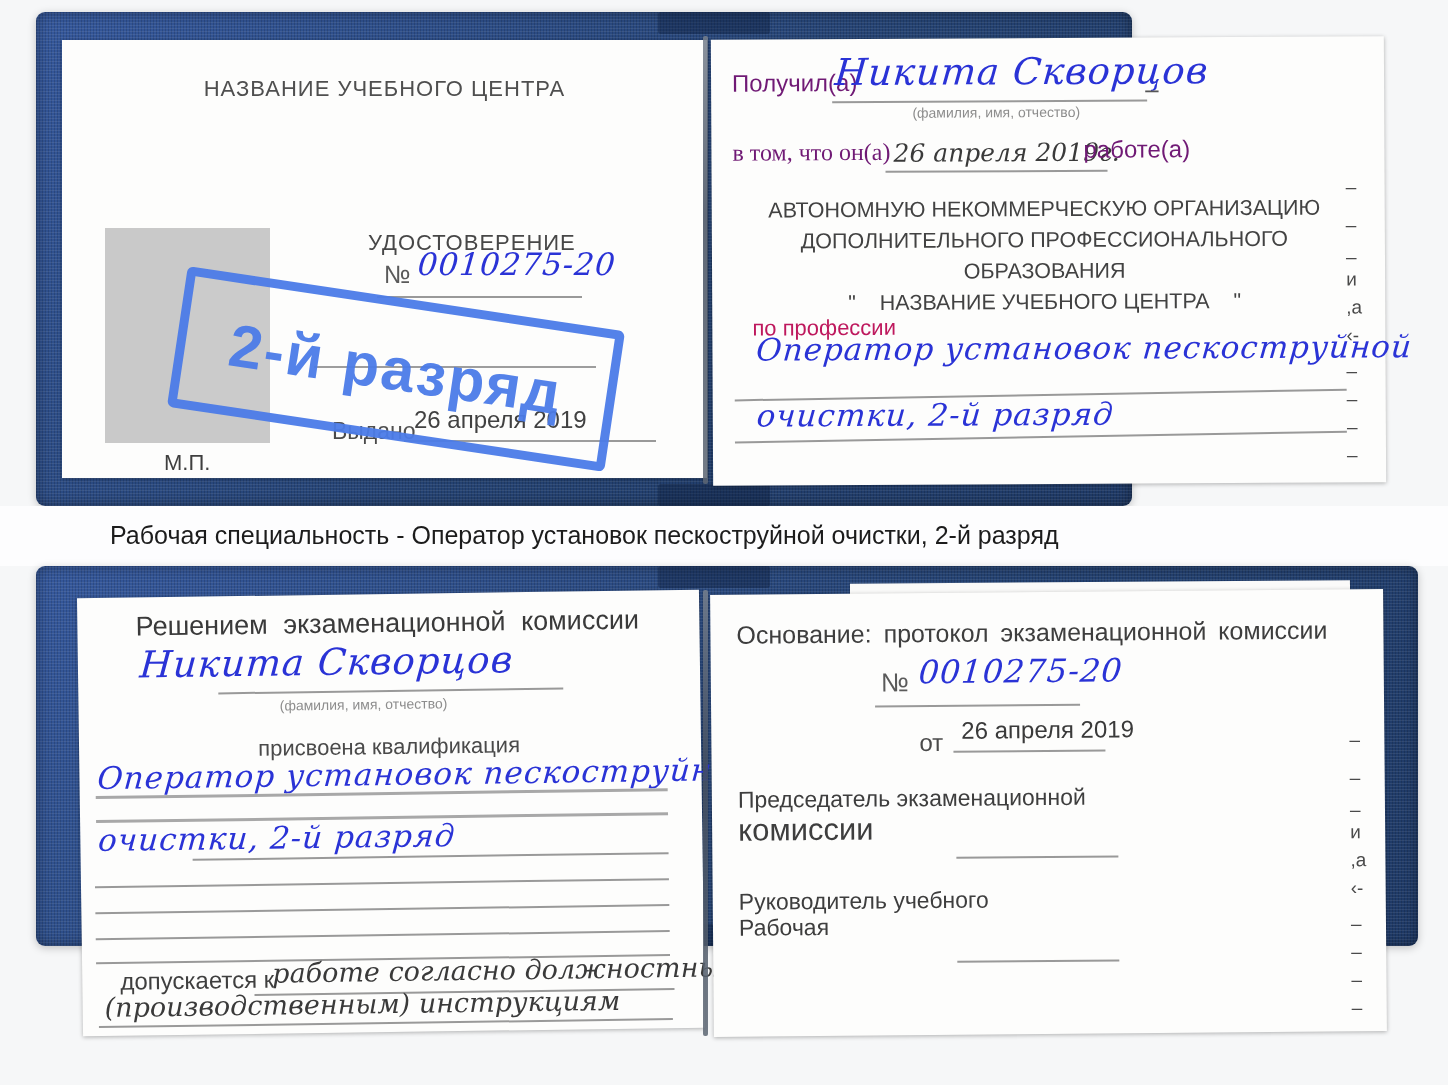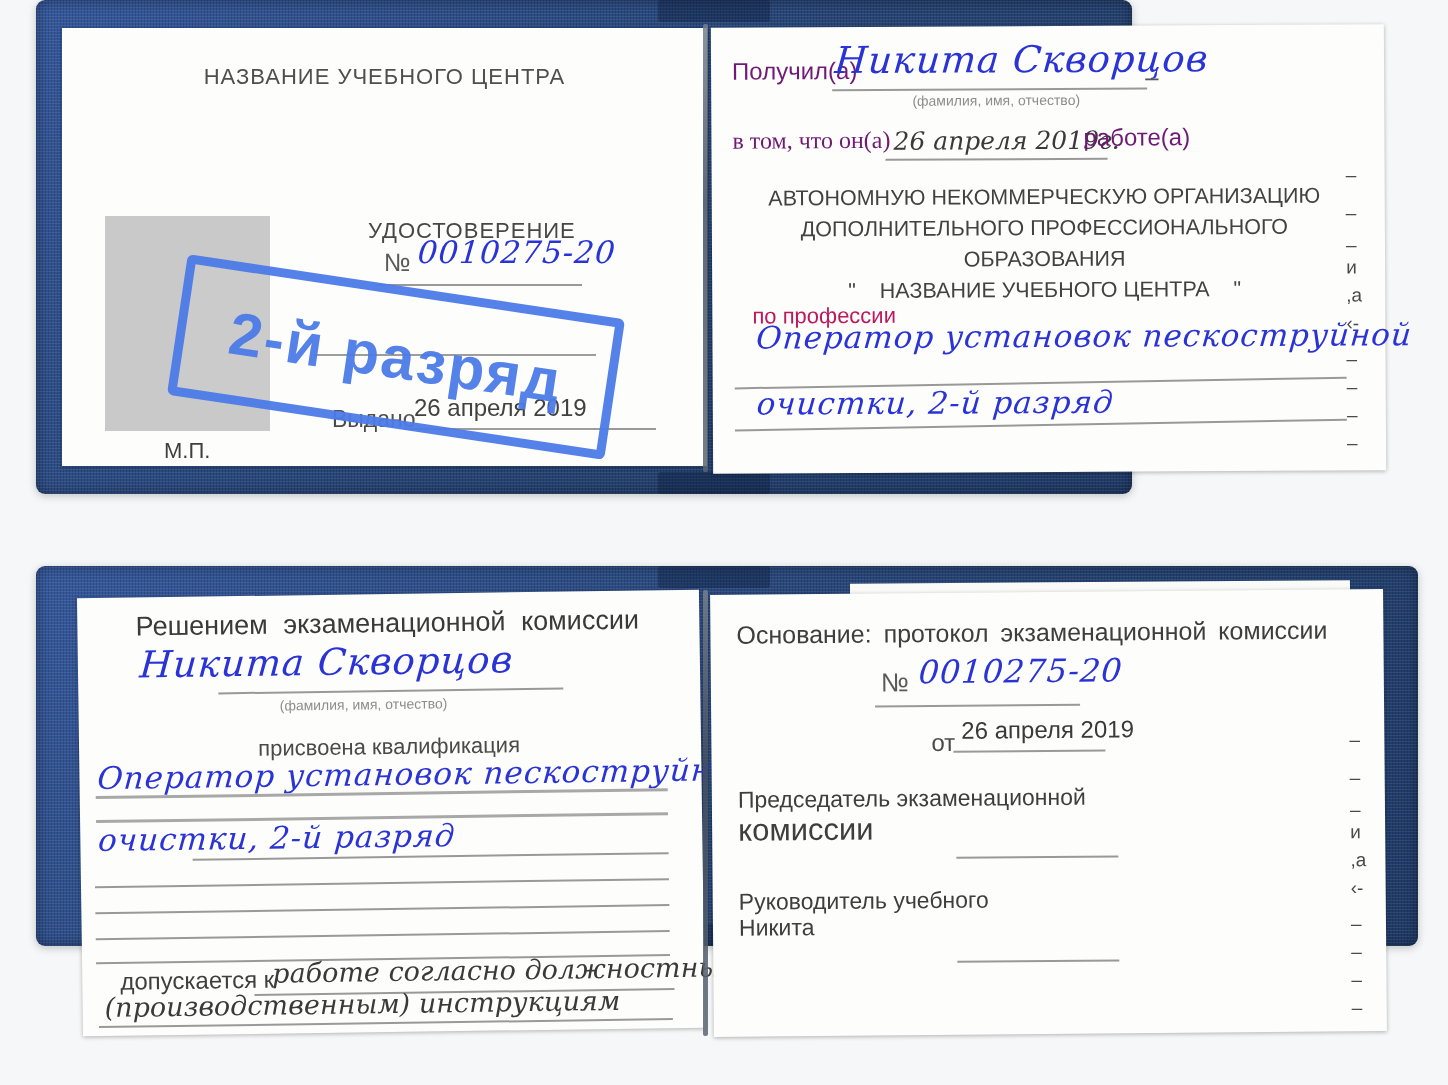--- a/index.html
+++ b/index.html
@@ -6,21 +6,21 @@
   .stage{position:relative;width:1448px;height:1085px;background:#f6f7f8;overflow:hidden;
          font-family:"Liberation Sans",sans-serif;}
   
   .booklet{position:absolute;border-radius:9px;
     background-color:#2b4c8e;
     background-image:
       repeating-linear-gradient(0deg, rgba(255,255,255,.08) 0 1px, transparent 1px 3px),
       repeating-linear-gradient(90deg, rgba(0,0,0,.14) 0 1px, transparent 1px 3px),
       linear-gradient(135deg,#35589c 0%,#254373 55%,#1f3a67 100%);
     box-shadow:inset 0 0 14px rgba(0,0,0,.38), 0 2px 8px rgba(0,0,0,.22);}
-  .booklet.top{left:36px;top:0;width:1096px;height:494px;}
+  .booklet.top{left:36px;top:12px;width:1096px;height:494px;}
   .booklet.bottom{left:36px;top:566px;width:1382px;height:380px;}
   .tab{position:absolute;left:622px;width:112px;height:22px;background:rgba(10,25,55,.38);
        border-radius:3px;}
   .tab.b{bottom:0;}
   .tab.t{top:0;}
   .crease{position:absolute;left:667px;width:5px;background:linear-gradient(180deg,#77808d,#444f60 40%,#5c6673);
           opacity:.85;border-radius:2px;z-index:5;}
   .crease.c1{top:24px;height:448px;}
   .crease.c2{top:24px;height:446px;}
   .page{position:absolute;background:#fdfdfc;box-shadow:0 1px 4px rgba(0,0,0,.3);}
@@ -106,21 +106,21 @@
   .bl-adm-label{left:38px;top:370px;font-size:24px;color:#3f3f3f;}
   .bl-adm1{left:190px;top:362px;font-size:27px;}
   .bl-adm1-line{left:172px;top:398px;width:420px;}
   .bl-adm2{left:22px;top:394px;font-size:27px;}
   .bl-adm2-line{left:16px;top:428px;width:574px;}
   
   .br-basis{left:26px;top:26px;font-size:25px;color:#3e3e3e;word-spacing:5px;white-space:nowrap;}
   .br-number-sign{left:170px;top:74px;font-size:26px;color:#5a5a5a;}
   .br-number{left:208px;top:60px;font-size:32px;}
   .br-number-line{left:164px;top:112px;width:205px;}
-  .br-from{left:220px;top:136px;font-size:24px;color:#4a4a4a;}
+  .br-from{left:208px;top:136px;font-size:24px;color:#4a4a4a;}
   .br-from-date{left:250px;top:124px;font-size:24px;color:#3a3a3a;}
   .br-from-line{left:242px;top:158px;width:152px;}
   .br-chair1{left:26px;top:192px;font-size:23px;color:#3e3e3e;}
   .br-chair2{left:26px;top:218px;font-size:31px;color:#3e3e3e;}
   .br-sig1{left:244px;top:264px;width:162px;}
   .br-head1{left:26px;top:294px;font-size:23px;color:#3e3e3e;}
   .br-head2{left:26px;top:320px;font-size:23px;color:#3e3e3e;}
   .br-sig2{left:244px;top:368px;width:162px;}
   .br-edge{left:638px;}
 </style>
@@ -180,20 +180,23 @@
         <span>,а</span>
         <span>‹-</span>
         <span>–</span>
         <span>–</span>
         <span>–</span>
         <span>–</span>
       </div>
     </div>
   </div>
 
+  <div class="caption-strip">
+    <div class="caption-text">Рабочая специальность - Оператор установок пескоструйной очистки, 2-й разряд</div>
+  </div>
 
   <div class="booklet bottom">
     <div class="tab t"></div>
     <div class="tab b"></div>
     <div class="sliver"></div>
 
     <div class="page bl">
       <div class="bl-header print">Решением экзаменационной комиссии</div>
       <div class="bl-name hand">Никита Скворцов</div>
       <div class="rule bl-name-line"></div>
@@ -222,21 +225,21 @@
       <div class="br-number-sign print">№</div>
       <div class="br-number hand">0010275-20</div>
       <div class="rule br-number-line"></div>
       <div class="br-from print">от</div>
       <div class="br-from-date print">26 апреля 2019</div>
       <div class="rule br-from-line"></div>
       <div class="br-chair1 print">Председатель экзаменационной</div>
       <div class="br-chair2 print">комиссии</div>
       <div class="rule br-sig1"></div>
       <div class="br-head1 print">Руководитель учебного</div>
-      <div class="br-head2 print">Никита</div>
+      <div class="br-head2 print">Рабочая</div>
       <div class="rule br-sig2"></div>
       <div class="edge-col br-edge">
         <span>–</span>
         <span>–</span>
         <span>–</span>
         <span>и</span>
         <span>,а</span>
         <span>‹-</span>
         <span>–</span>
         <span>–</span>

